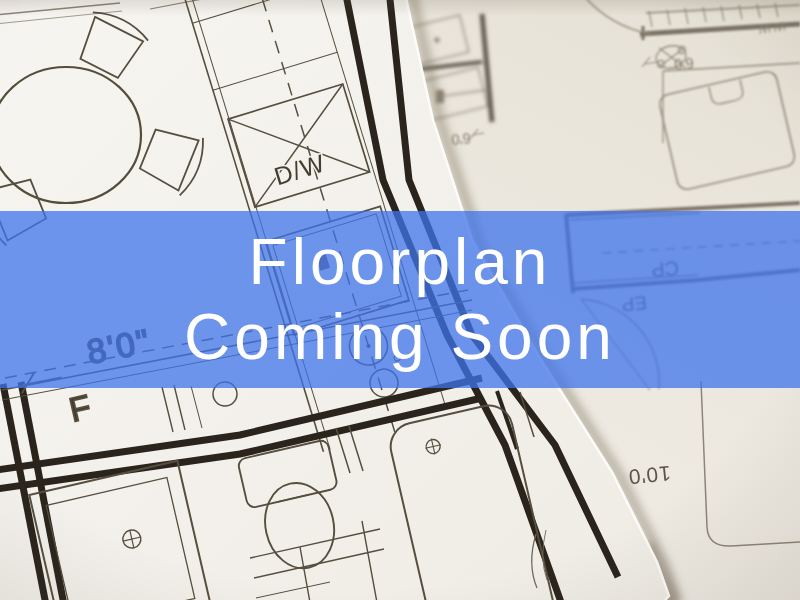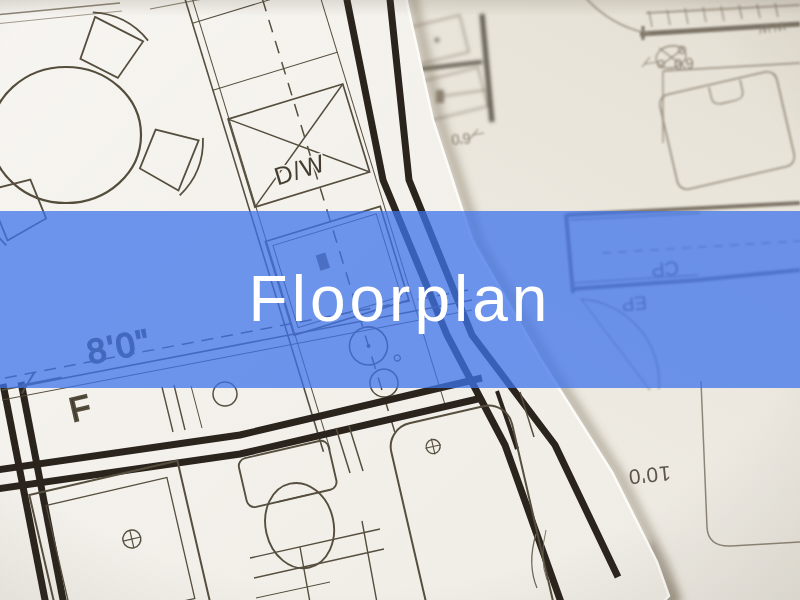--- a/index.html
+++ b/index.html
@@ -219,15 +219,16 @@
     <path d="M536 534 q-9 30 1 54" stroke="#6f6656" stroke-width="1.3"></path>
     <path d="M546 530 q-7 28 1 50" stroke="#6f6656" stroke-width="0.9"></path>
   </g>
 
   <rect x="0" y="0" width="800" height="600" fill="url(#gvig)"></rect>
   <rect x="0" y="0" width="800" height="16" fill="url(#gtop)"></rect>
 </svg>
 
 <div class="banner" style="background: rgba(63, 116, 235, 0.75); color: rgb(255, 255, 255);">
   <div class="line">Floorplan</div>
+  <div class="line">Coming Soon</div>
 </div>
 
 </div>
 
 </body></html>

